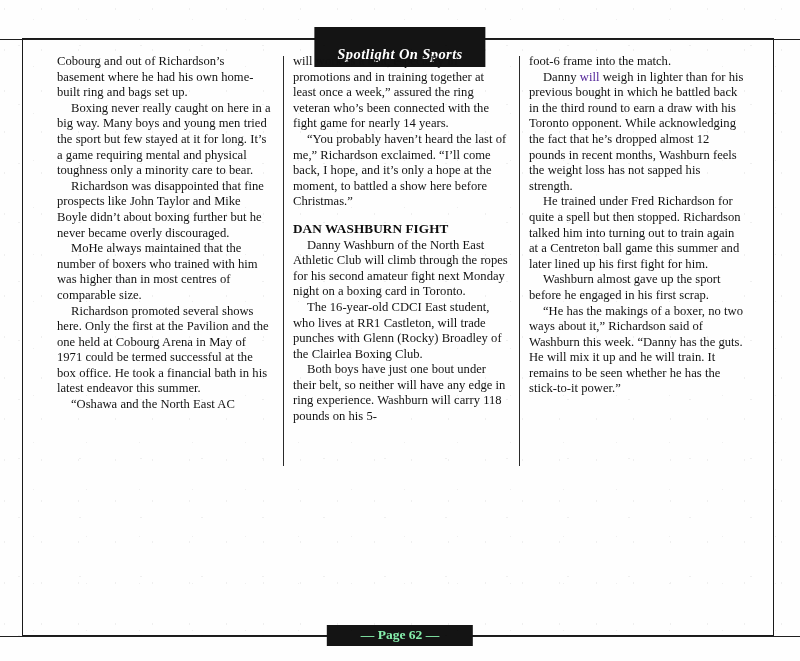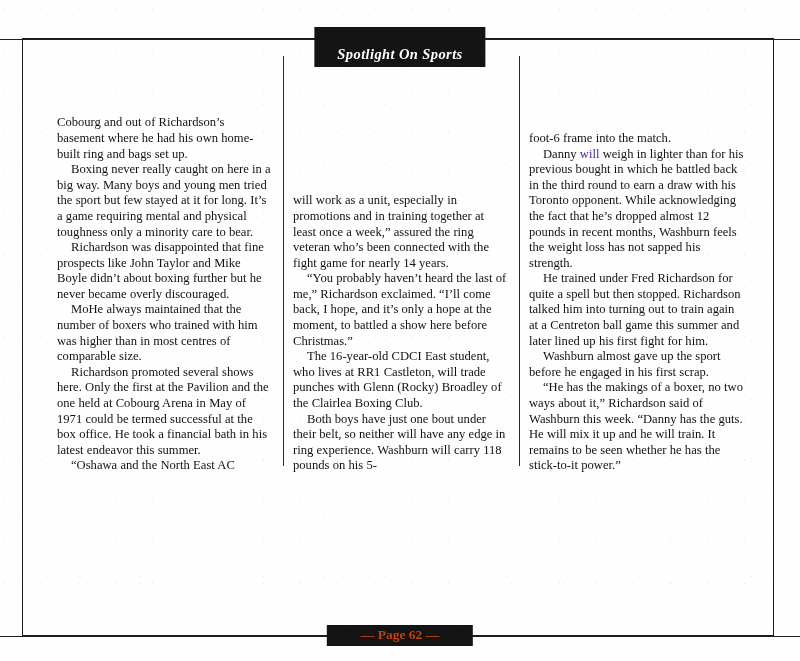--- a/index.html
+++ b/index.html
@@ -89,37 +89,37 @@
   }
   #footer-bar .rule-left  { left: 0px;  width: 330px; }
   #footer-bar .rule-right { right: 0px; width: 330px; }
 
   #footer-plate {
     position: absolute;
     left: 50%;
     top: 0;
     transform: translateX(-50%);
     background: #141414;
-    color: #c2410c;
+    color: #86efac;
     padding: 2px 34px 3px 34px;
     font-weight: bold;
     font-size: 13.5px;
     white-space: nowrap;
     line-height: 1.15;
   }
 
   
   #columns {
     position: absolute;
     left: 57px;
     top: 54px;
     width: 690px;
     height: 420px;
     display: flex;
-    align-items: flex-end;
+    align-items: flex-start;
   }
   .column {
     width: 217px;
     position: relative;
   }
   .col-gap {
     width: 19px;
     position: relative;
     align-self: stretch;
   }
@@ -196,21 +196,23 @@
       <p class="para">Richardson promoted several shows here. Only the first at the Pavilion and the one held at Cobourg Arena in May of 1971 could be termed successful at the box office. He took a financial bath in his latest endeavor this summer.</p>
       <p class="para">“Oshawa and the North East AC</p>
     </div>
 
     <div class="col-gap"></div>
 
     <div class="column">
       <p class="para no-indent">will work as a unit, especially in promotions and in training together at least once a week,” assured the ring veteran who’s been connected with the fight game for nearly 14 years.</p>
       <p class="para">“You probably haven’t heard the last of me,” Richardson exclaimed. “I’ll come back, I hope, and it’s only a hope at the moment, to battled a show here before Christmas.”</p>
 
-
+      <h2 class="subhead">DAN WASHBURN FIGHT</h2>
+
+      <p class="para">Danny Washburn of the North East Athletic Club will climb through the ropes for his second amateur fight next Monday night on a boxing card in Toronto.</p>
       <p class="para">The 16-year-old CDCI East student, who lives at RR1 Castleton, will trade punches with Glenn (Rocky) Broadley of the Clairlea Boxing Club.</p>
       <p class="para">Both boys have just one bout under their belt, so neither will have any edge in ring experience. Washburn will carry 118 pounds on his 5-</p>
     </div>
 
     <div class="col-gap"></div>
 
     <div class="column">
       <p class="para no-indent">foot-6 frame into the match.</p>
 
       <p class="para"><span>Danny </span><span class="faded">will</span><span> weigh in lighter than for his previous bought in which he battled back in the third round to earn a draw with his Toronto opponent. While acknowledging the fact that he’s dropped almost 12 pounds in recent months, Washburn feels the weight loss has not sapped his strength.</span></p>

